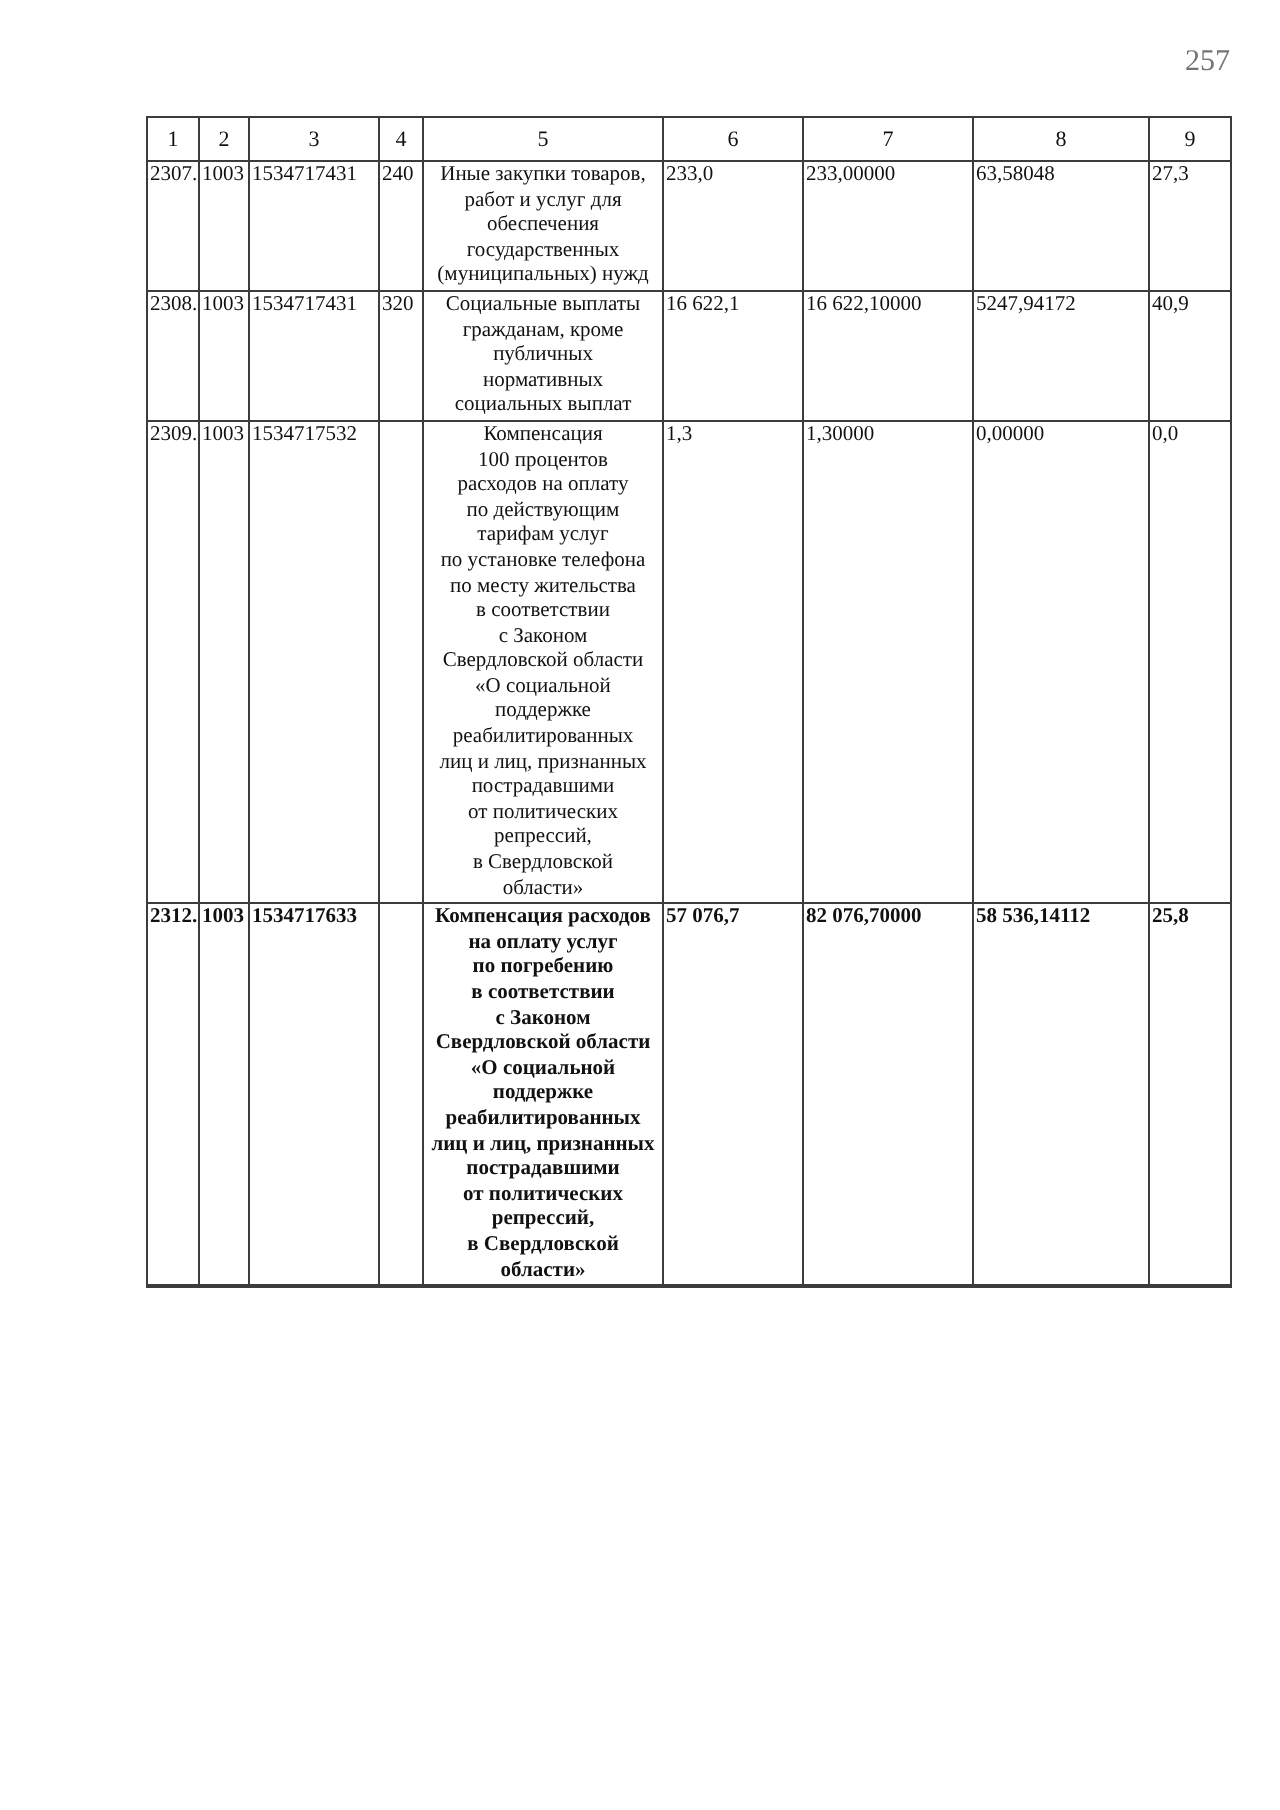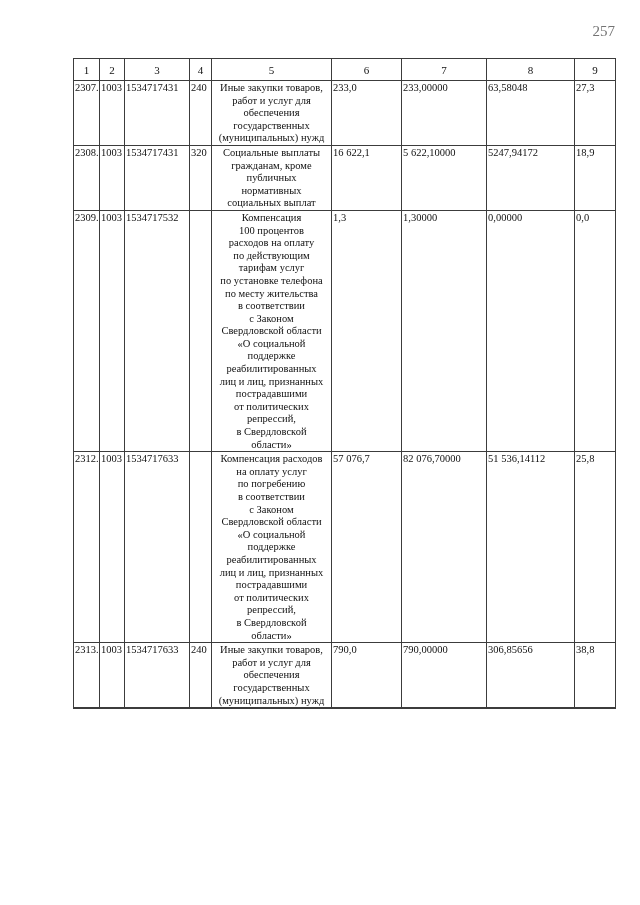--- a/index.html
+++ b/index.html
@@ -41,21 +41,21 @@
   tr.rhead td {
     text-align: center;
     font-size: 11px;
     vertical-align: middle;
     padding: 0;
     line-height: 20px;
   }
   tr.rhead   { height: 22px; }
   tr.rh64    { height: 64px; }
   tr.rh240   { height: 240px; }
-  tr.rh190   { height: 190px; }
+  tr.rh190   { height: 190px; font-weight: bold; }
   tr.rh63    { height: 63px; }
   td.c1 { text-align: left; padding-left: 2px; }
   td.c2, td.c3, td.c4 { text-align: left; }
   td.c5 { text-align: center; white-space: pre-line; padding-left: 2px; padding-right: 2px; }
   td.c6, td.c7, td.c8, td.c9 { text-align: left; }
 </style>
 </head>
 <body>
 
 <div class="page">
@@ -106,23 +106,23 @@
         <td class="c1">2308.</td>
         <td class="c2">1003</td>
         <td class="c3">1534717431</td>
         <td class="c4">320</td>
         <td class="c5">Социальные выплаты
 гражданам, кроме
 публичных
 нормативных
 социальных выплат</td>
         <td class="c6">16 622,1</td>
-        <td class="c7">5 622,10000</td>
+        <td class="c7">16 622,10000</td>
         <td class="c8">5247,94172</td>
-        <td class="c9">18,9</td>
+        <td class="c9">40,9</td>
       </tr>
 
       <tr class="rh240">
         <td class="c1">2309.</td>
         <td class="c2">1003</td>
         <td class="c3">1534717532</td>
         <td class="c4"></td>
         <td class="c5">Компенсация
 100 процентов
 расходов на оплату
@@ -165,34 +165,19 @@
 поддержке
 реабилитированных
 лиц и лиц, признанных
 пострадавшими
 от политических
 репрессий,
 в Свердловской
 области»</td>
         <td class="c6">57 076,7</td>
         <td class="c7">82 076,70000</td>
-        <td class="c8">51 536,14112</td>
+        <td class="c8">58 536,14112</td>
         <td class="c9">25,8</td>
       </tr>
 
-      <tr class="rh63">
-        <td class="c1">2313.</td>
-        <td class="c2">1003</td>
-        <td class="c3">1534717633</td>
-        <td class="c4">240</td>
-        <td class="c5">Иные закупки товаров,
-работ и услуг для
-обеспечения
-государственных
-(муниципальных) нужд</td>
-        <td class="c6">790,0</td>
-        <td class="c7">790,00000</td>
-        <td class="c8">306,85656</td>
-        <td class="c9">38,8</td>
-      </tr>
     </tbody>
   </table>
 </div>
 
 </body></html>

